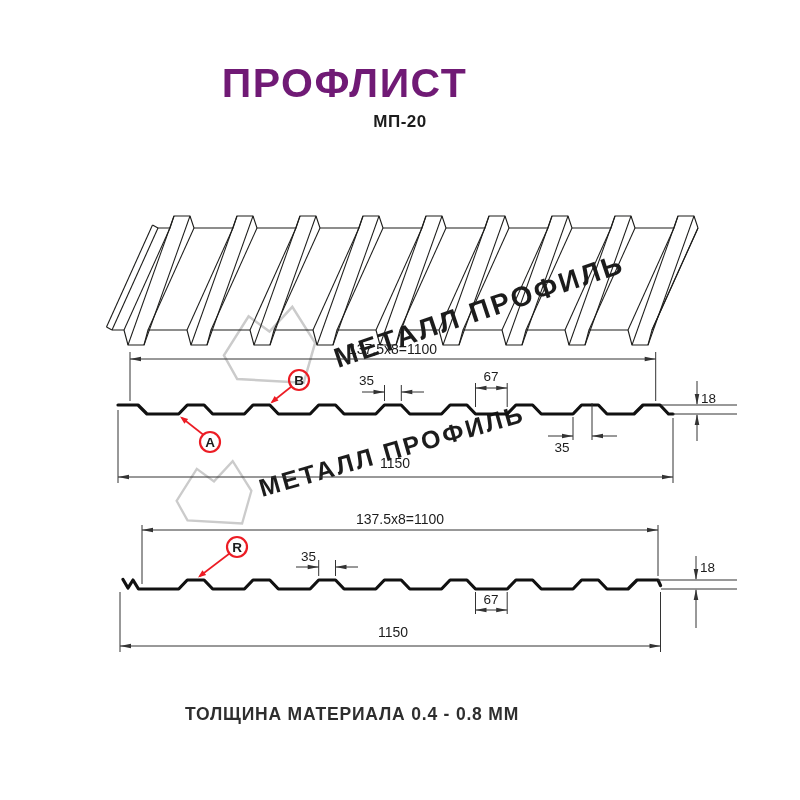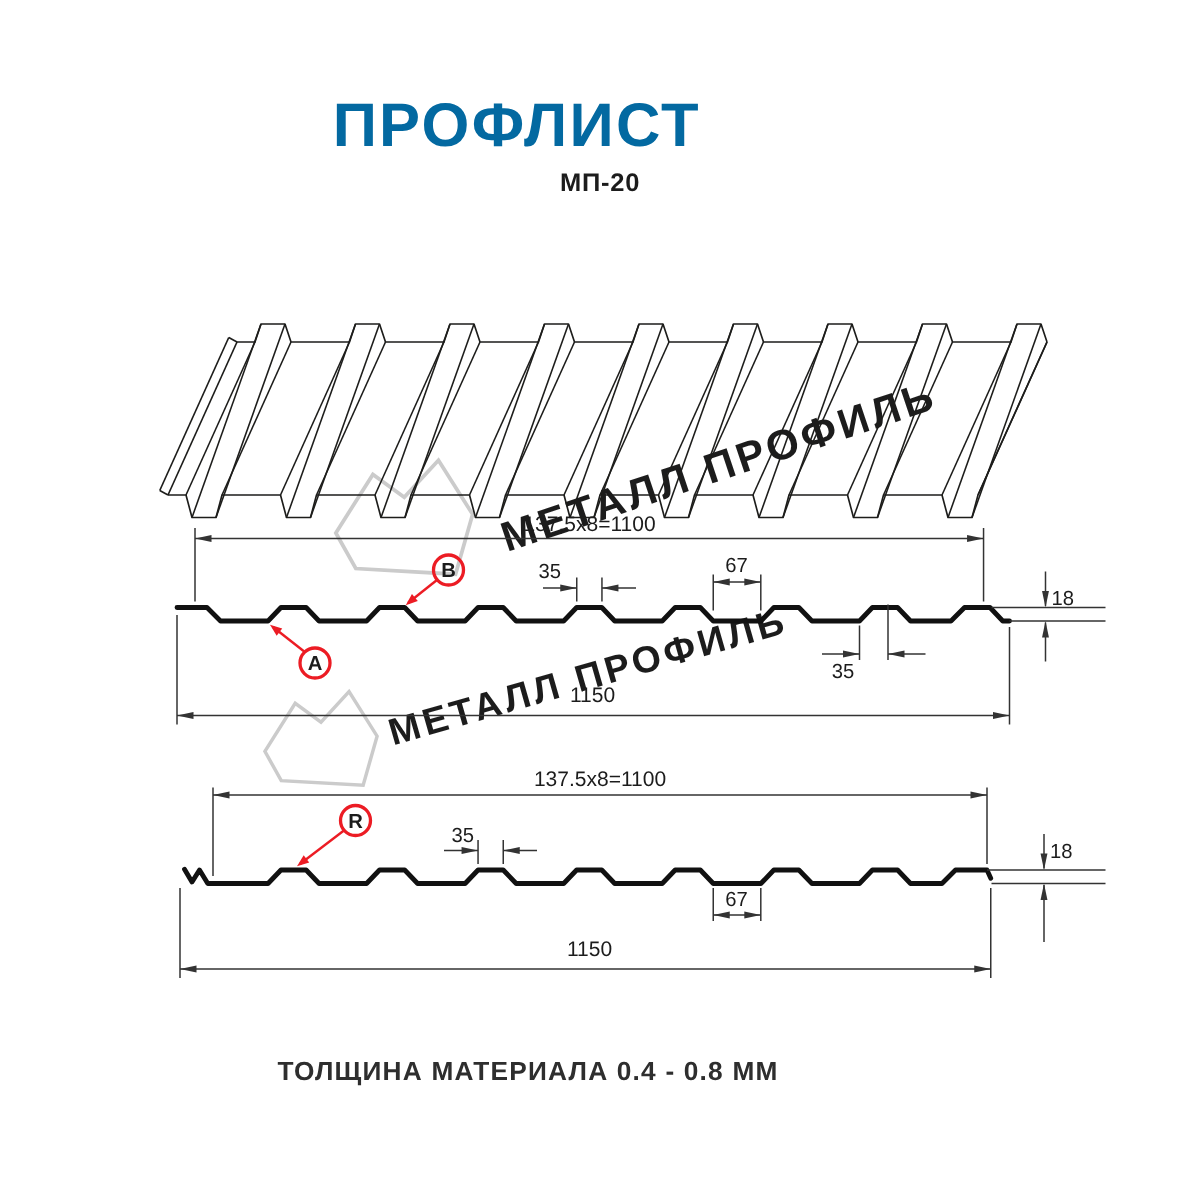--- a/index.html
+++ b/index.html
@@ -1,19 +1,19 @@
 <!DOCTYPE html>
 <html><head>
 <meta charset="utf-8">
 <style>
   html,body{margin:0;padding:0;background:#fff;}
   #stage{position:relative;width:800px;height:800px;background:#ffffff;overflow:hidden;
          font-family:"Liberation Sans",sans-serif;}
   .title{position:absolute;left:0;top:60px;width:689px;text-align:center;
-         font-size:41px;font-weight:800;letter-spacing:1.5px;color:#0369a1;}
+         font-size:41px;font-weight:800;letter-spacing:1.5px;color:#701a75;}
   .subtitle{position:absolute;left:0;top:112px;width:800px;text-align:center;
          font-size:17px;font-weight:600;letter-spacing:.5px;color:#1c1c1c;}
   .footer{position:absolute;left:0;top:704px;width:704px;text-align:center;
          font-size:17.5px;font-weight:600;letter-spacing:.8px;color:#2e2e2e;}
   svg{position:absolute;left:0;top:0;}
   svg text{font-family:"Liberation Sans",sans-serif;fill:#1c1c1c;}
   .dim{font-size:14px;}
   .dimsm{font-size:13.5px;}
   .redletter{font-size:13.5px;font-weight:700;}
   .wmtext{font-weight:700;letter-spacing:2.5px;}

